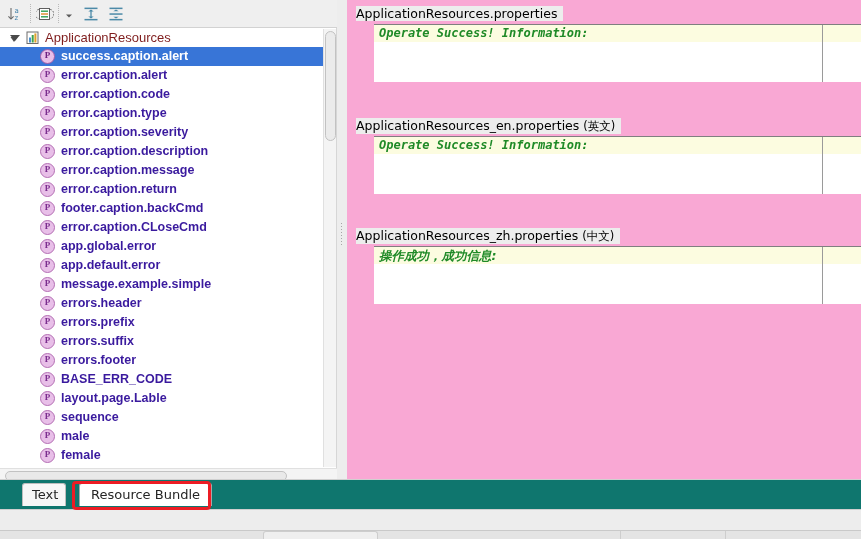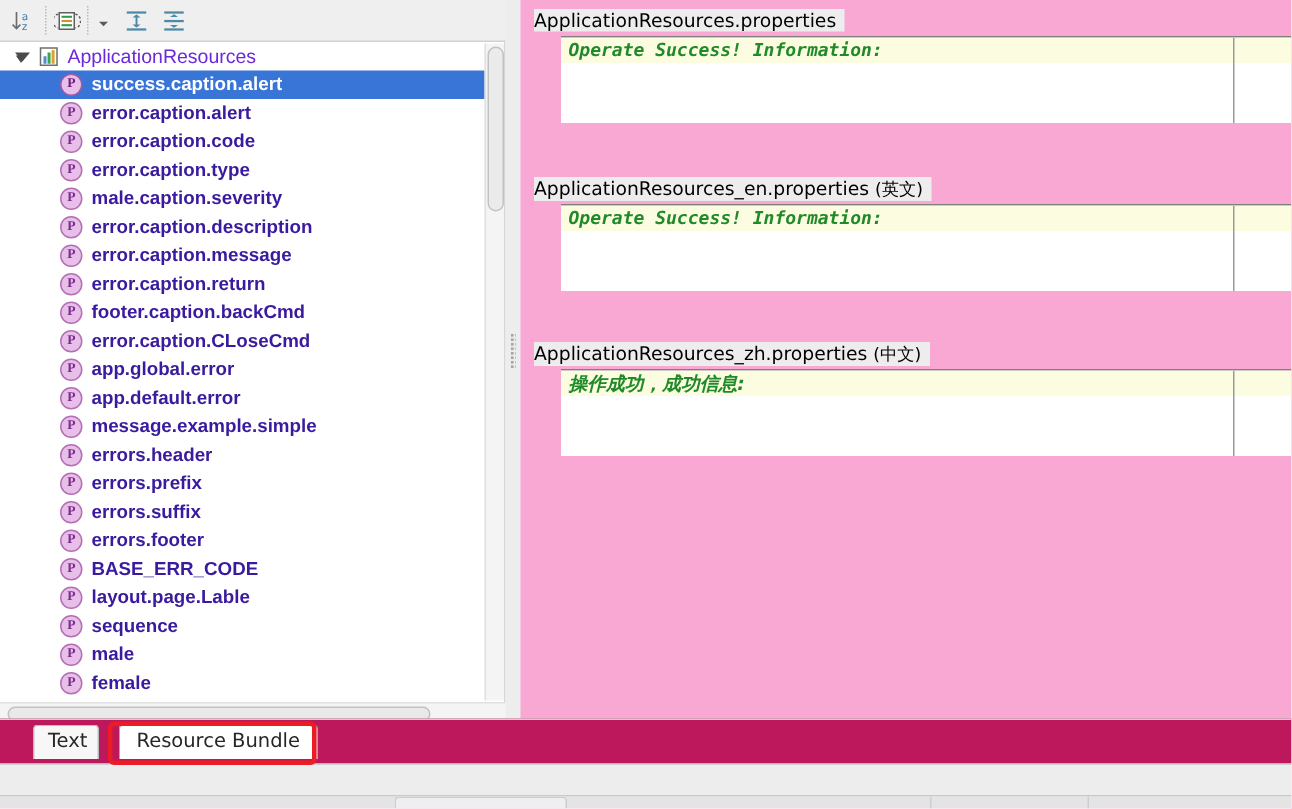--- a/index.html
+++ b/index.html
@@ -79,21 +79,21 @@
     line-height: 19px;
     display: flex;
     align-items: center;
     white-space: nowrap;
     font-size: 12.5px;
     font-weight: bold;
     padding-left: 8px;
     box-sizing: border-box;
   }
   .tree-row.root {
-    color: #6d28d9;
+    color: #7f1d1d;
     font-weight: normal;
     font-size: 13px;
   }
   .tree-row.leaf {
     padding-left: 40px;
     color: #3a1a9e;
   }
   .tree-row.leaf.selected {
     background: #3875d7;
     color: #ffffff;
@@ -280,21 +280,21 @@
     left: 448px;
     width: 1px; height: 58px;
     background: #9a9a9a;
   }
 
   
   #tabs-bar {
     position: absolute;
     left: 0; top: 479px;
     width: 861px; height: 30px;
-    background: #be185d;
+    background: #0f766e;
     border-top: 1px solid #d0d0d0;
     box-sizing: border-box;
   }
   .tab {
     position: absolute;
     top: 3px;
     height: 23px;
     line-height: 22px;
     background: #f7f7f7;
     border: 1px solid #bdbdbd;
@@ -446,21 +446,21 @@
           <div class="tree-row leaf">
             <span class="prop-icon">P</span>
             <span>error.caption.code</span>
           </div>
           <div class="tree-row leaf">
             <span class="prop-icon">P</span>
             <span>error.caption.type</span>
           </div>
           <div class="tree-row leaf">
             <span class="prop-icon">P</span>
-            <span>male.caption.severity</span>
+            <span>error.caption.severity</span>
           </div>
           <div class="tree-row leaf">
             <span class="prop-icon">P</span>
             <span>error.caption.description</span>
           </div>
           <div class="tree-row leaf">
             <span class="prop-icon">P</span>
             <span>error.caption.message</span>
           </div>
           <div class="tree-row leaf">

